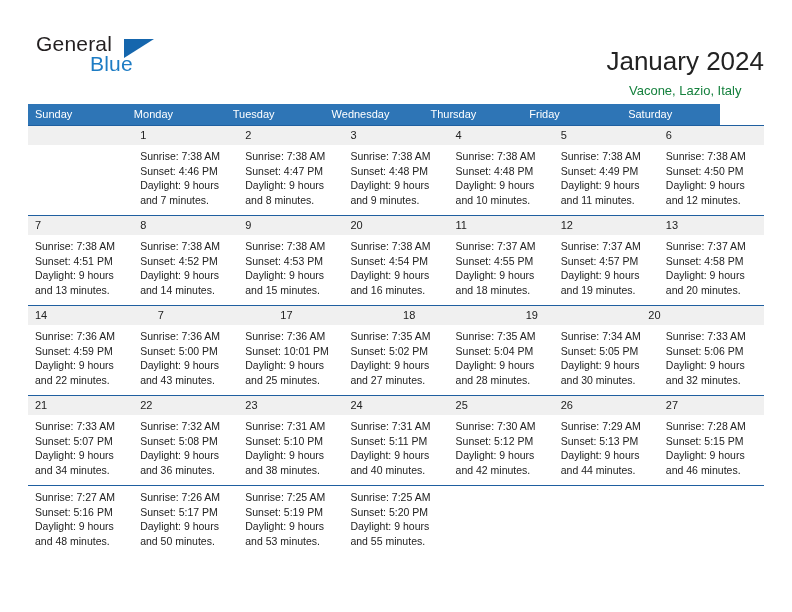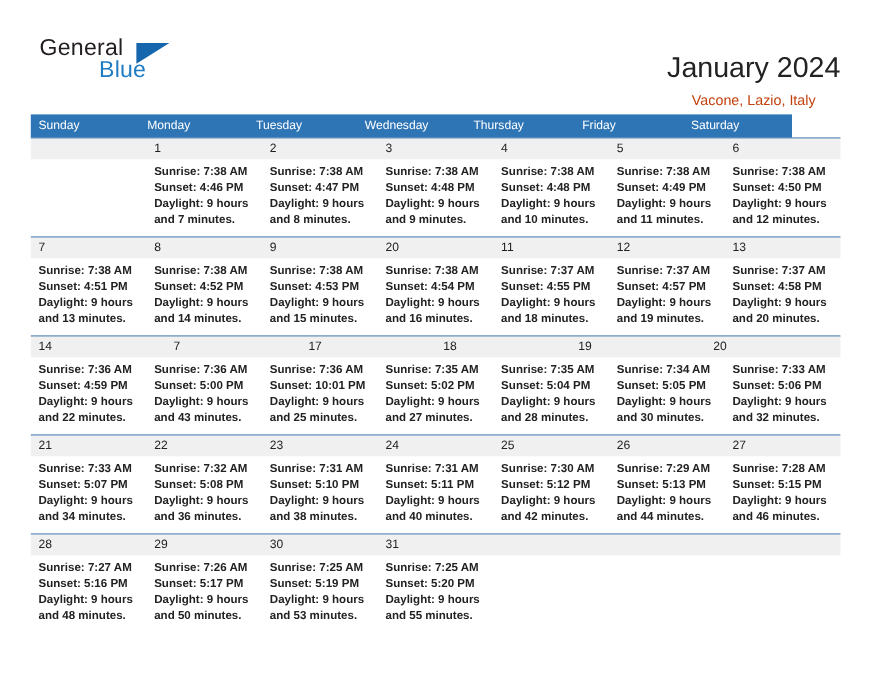--- a/index.html
+++ b/index.html
@@ -75,21 +75,21 @@
     font-size: 26px;
     line-height: 32px;
     color: #222222;
     font-family: "Liberation Sans", sans-serif;
     white-space: nowrap;
   }
   .cal-location {
     margin-top: 6px;
     font-size: 13px;
     line-height: 16px;
-    color: #c2410c;
+    color: #15803d;
     font-family: "Liberation Sans", sans-serif;
     white-space: nowrap;
   }
 
   
   .calendar {
     position: absolute;
     left: 28px;
     top: 104px;
     width: 736px;
@@ -135,21 +135,20 @@
     color: #222222;
     padding-left: 7px;
     box-sizing: border-box;
     font-family: "Liberation Sans", sans-serif;
   }
   .week-body {
     display: flex;
     width: 736px;
     height: 70px;
     background: #ffffff;
-    font-weight: bold;
   }
   .cell {
     flex: 1 1 0;
     min-width: 0;
     padding: 4px 7px 0 7px;
     box-sizing: border-box;
   }
   .cell p {
     margin: 0;
     font-size: 10.5px;
@@ -408,29 +407,20 @@
         <div class="cell">
           <p>Sunrise: 7:28 AM</p>
           <p>Sunset: 5:15 PM</p>
           <p>Daylight: 9 hours</p>
           <p>and 46 minutes.</p>
         </div>
       </div>
     </div>
 
     <div class="week">
-      <div class="week-numbers">
-        <div class="daynum">28</div>
-        <div class="daynum">29</div>
-        <div class="daynum">30</div>
-        <div class="daynum">31</div>
-        <div class="daynum"></div>
-        <div class="daynum"></div>
-        <div class="daynum"></div>
-      </div>
       <div class="week-body">
         <div class="cell">
           <p>Sunrise: 7:27 AM</p>
           <p>Sunset: 5:16 PM</p>
           <p>Daylight: 9 hours</p>
           <p>and 48 minutes.</p>
         </div>
         <div class="cell">
           <p>Sunrise: 7:26 AM</p>
           <p>Sunset: 5:17 PM</p>

